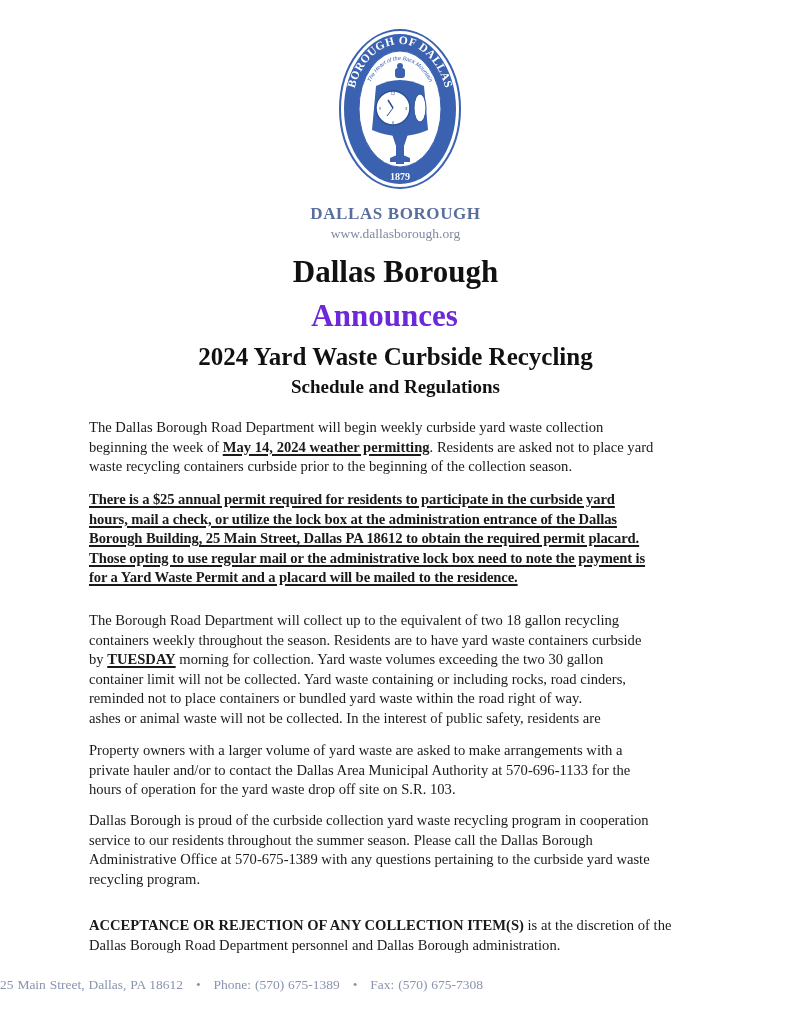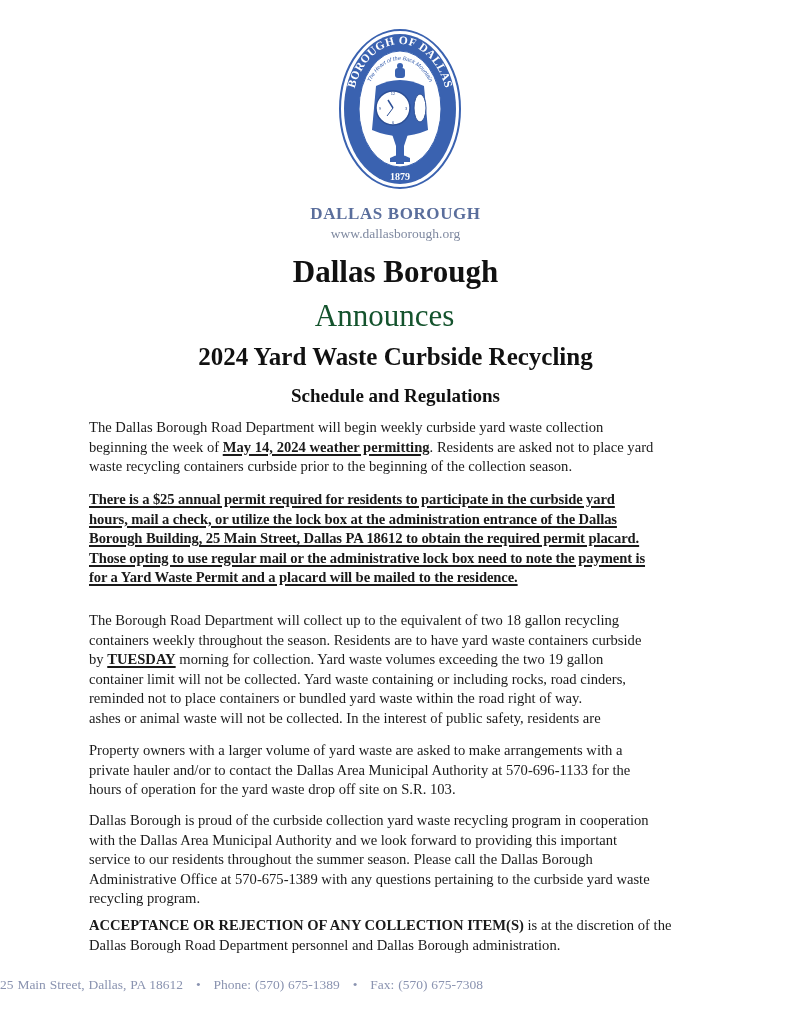--- a/index.html
+++ b/index.html
@@ -10,24 +10,24 @@
   .logo { position: absolute; left: 338px; top: 28px; width: 124px; height: 162px; }
 
   .org-name { position: absolute; left: 0; width: 791px; top: 204px; text-align: center;
               font-size: 17px; font-weight: bold; letter-spacing: 0.6px; color: #5a6e9c; }
   .org-url { position: absolute; left: 0; width: 791px; top: 226px; text-align: center;
              font-size: 13.5px; color: #7f89a0; }
 
   .title1 { position: absolute; left: 0; width: 791px; top: 254px; text-align: center;
             font-size: 31px; font-weight: bold; color: #111; }
   .title2 { position: absolute; left: 0; width: 769px; top: 298px; text-align: center;
-            font-size: 31px; font-weight: normal; color: #14532d; }
+            font-size: 31px; font-weight: bold; color: #6d28d9; }
   .subtitle1 { position: absolute; left: 0; width: 791px; top: 343px; text-align: center;
                font-size: 25px; font-weight: bold; color: #111; }
-  .subtitle2 { position: absolute; left: 0; width: 791px; top: 385px; text-align: center;
+  .subtitle2 { position: absolute; left: 0; width: 791px; top: 376px; text-align: center;
                font-size: 19px; font-weight: bold; color: #111; }
 
   .para { position: absolute; left: 89px; width: 640px; font-size: 14.6px; line-height: 19.6px; color: #1a1a1a; }
   .para .line { display: block; white-space: nowrap; }
   .u { text-decoration: underline; text-decoration-thickness: 1.5px; text-underline-offset: 2px; }
   .b { font-weight: bold; }
   .p1 { top: 418px; }
   .p2 { top: 490px; font-weight: bold; text-decoration: underline; text-decoration-thickness: 1.5px; text-underline-offset: 2px; letter-spacing: -0.1px; }
   .p3 { top: 611px; }
   .p4 { top: 741px; }
@@ -97,35 +97,34 @@
     <span class="line">There is a $25 annual permit required for residents to participate in the curbside yard</span>
     <span class="line">hours, mail a check, or utilize the lock box at the administration entrance of the Dallas</span>
     <span class="line">Borough Building, 25 Main Street, Dallas PA  18612 to obtain the required permit placard.</span>
     <span class="line">Those opting to use regular mail or the administrative lock box need to note the payment is</span>
     <span class="line">for a Yard Waste Permit and a placard will be mailed to the residence.</span>
   </div>
 
   <div class="para p3">
     <span class="line">The Borough Road Department will collect up to the equivalent of two 18 gallon recycling</span>
     <span class="line">containers weekly throughout the season.  Residents are to have yard waste containers curbside</span>
-    <span class="line"><span>by </span><span class="b u">TUESDAY</span><span> morning for collection.  Yard waste volumes exceeding the two 19 gallon</span></span>
+    <span class="line"><span>by </span><span class="b u">TUESDAY</span><span> morning for collection.  Yard waste volumes exceeding the two 30 gallon</span></span>
     <span class="line">container limit will not be collected.  Yard waste containing or including rocks, road cinders,</span>
     <span class="line">reminded not to place containers or bundled yard waste within the road right of way.</span>
     <span class="line">ashes or animal waste will not be collected.  In the interest of public safety, residents are</span>
   </div>
 
   <div class="para p4">
     <span class="line">Property owners with a larger volume of yard waste are asked to make arrangements with a</span>
     <span class="line">private hauler and/or to contact the Dallas Area Municipal Authority at 570-696-1133 for the</span>
     <span class="line">hours of operation for the yard waste drop off site on S.R. 103.</span>
   </div>
 
   <div class="para p5">
     <span class="line">Dallas Borough is proud of the curbside collection yard waste recycling program in cooperation</span>
-    <span class="line">with the Dallas Area Municipal Authority and we look forward to providing this important</span>
     <span class="line">service to our residents throughout the summer season.  Please call the Dallas Borough</span>
     <span class="line">Administrative Office at 570-675-1389 with any questions pertaining to the curbside yard waste</span>
     <span class="line">recycling program.</span>
   </div>
 
   <div class="para p6">
     <span class="line"><span class="b">ACCEPTANCE OR REJECTION OF ANY COLLECTION ITEM(S)</span><span> is at the discretion of the</span></span>
     <span class="line">Dallas Borough Road Department personnel and Dallas Borough administration.</span>
   </div>
 

